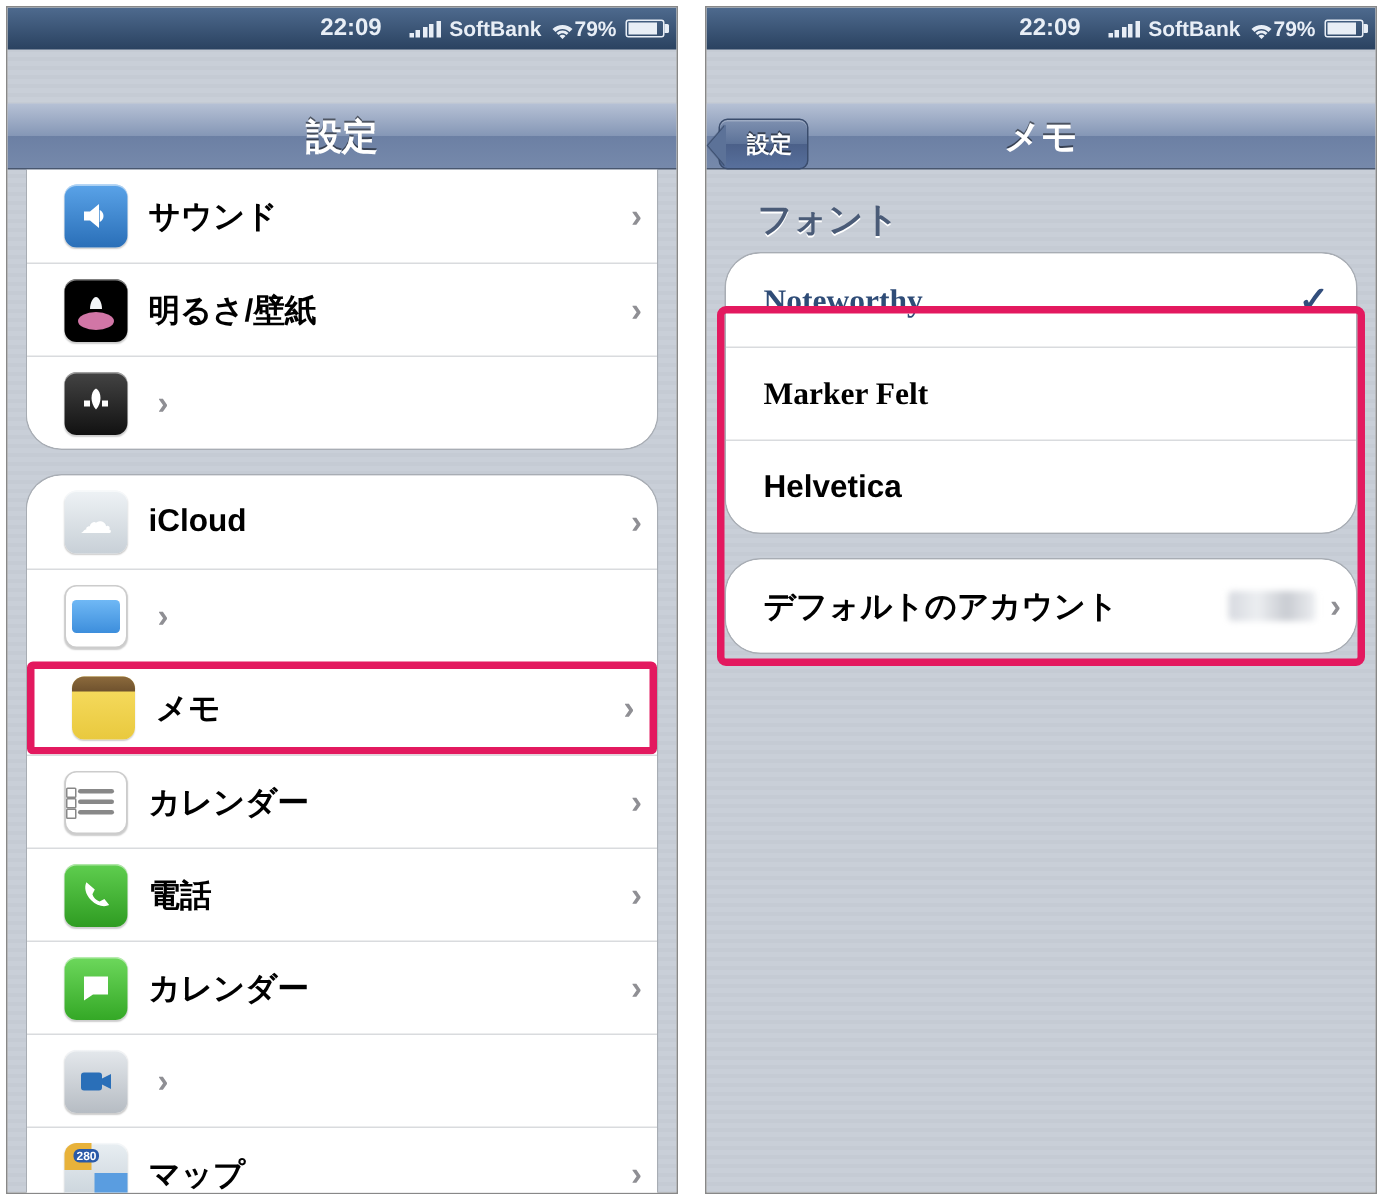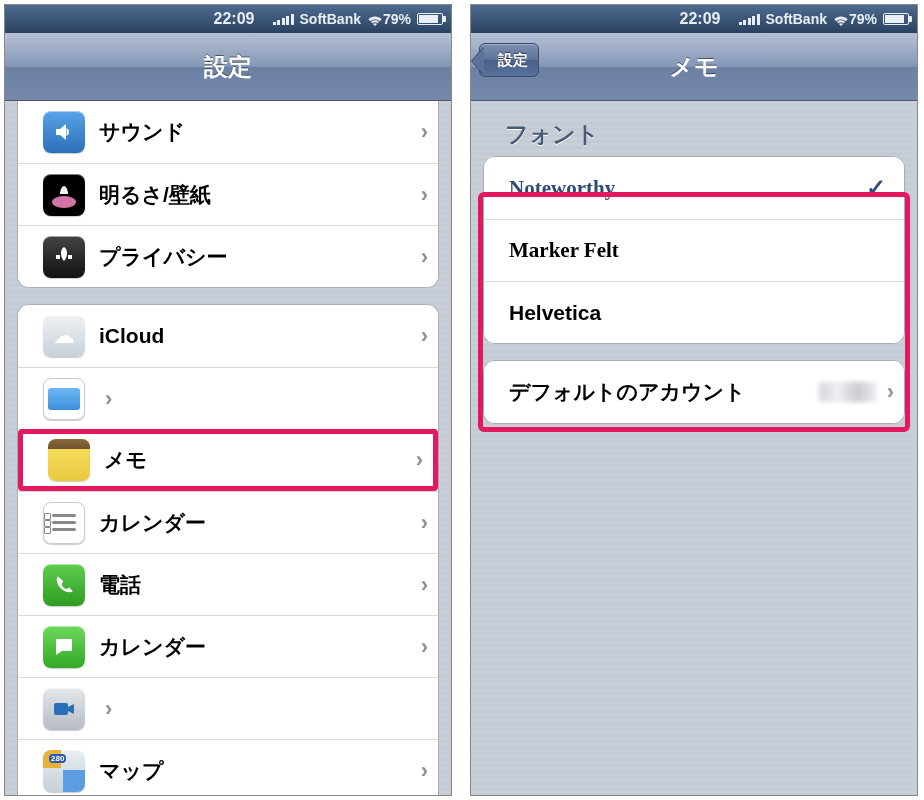--- a/index.html
+++ b/index.html
@@ -47,25 +47,26 @@
   .signal-bars span:nth-child(5){height:11px;}
   .wifi-icon { width:16px; height:12px; display:inline-block; }
   .wifi-icon svg path { fill:#e8eef6; }
   .status-time { position:absolute; left:12px; right:0; text-align:center; font-size:16px; font-weight:700; }
   .battery-icon { width:26px; height:12px; border:1px solid #e8eef6; border-radius:2px; position:relative; display:inline-block; }
   .battery-icon::after { content:""; position:absolute; right:-4px; top:2px; width:3px; height:6px; background:#e8eef6; border-radius:0 1px 1px 0; }
   .battery-fill { position:absolute; left:1px; top:1px; bottom:1px; width:79%; background:#e8eef6; }
 
   
   .nav-bar {
-    height: 68px;
+    height: 44px;
     background: linear-gradient(#b6c1d5,#8597b6 50%,#6c80a4 51%,#7689ab);
     border-bottom: 1px solid #48566e;
     display:flex; align-items:center; justify-content:center;
     position:relative;
+    margin-top:36px;
   }
   .nav-title {
     color:#fff; font-size:24px; font-weight:700;
     text-shadow: 0 -1px 0 rgba(0,0,0,.5);
   }
   .back-btn {
     position:absolute; left:8px; top:10px; height:34px;
     display:flex; align-items:center;
     background: linear-gradient(#7e90b0,#5c7298 50%,#4b6089 51%,#58709c);
     border:1px solid #3a4c6c;
@@ -82,21 +83,21 @@
     border-bottom:14px solid transparent;
     border-right:12px solid #5c7298;
     filter: drop-shadow(-1px 0 0 #3a4c6c);
   }
 
   
   .content { padding: 0 12px 12px 12px; }
   .group {
     margin-top: 16px;
     border:1px solid #a8adb4;
-    border-radius:12px;
+    border-radius:24px;
     background:#fff;
     overflow:hidden;
   }
   .group.cutoff-top { border-top:none; border-top-left-radius:0; border-top-right-radius:0; margin-top:0; }
   .group.cutoff-bottom { border-bottom:none; border-bottom-left-radius:0; border-bottom-right-radius:0; }
   .row {
     min-height: 62px;
     display:flex; align-items:center;
     padding: 0 10px 0 25px;
     border-top:1px solid #d9dbde;
@@ -226,21 +227,20 @@
         </span>
         <span class="row-label">明るさ/壁紙</span>
         <span class="chevron">›</span>
       </div>
       <div class="row">
         <span class="icon ic-privacy">
           <svg width="24" height="24" viewBox="0 0 24 24">
               <path fill="#fff" d="M12 2c4 2 4 10 0 14-4-4-4-12 0-14zm-8 8h4v4H4zm12 0h4v4h-4z"></path>
             </svg>
         </span>
-        <span class="row-label">プライバシー</span>
         <span class="chevron">›</span>
       </div>
     </div>
 
     <div class="group cutoff-bottom">
       <div class="row">
         <span class="icon ic-icloud">☁︎</span>
         <span class="row-label">iCloud</span>
         <span class="chevron">›</span>
       </div>

